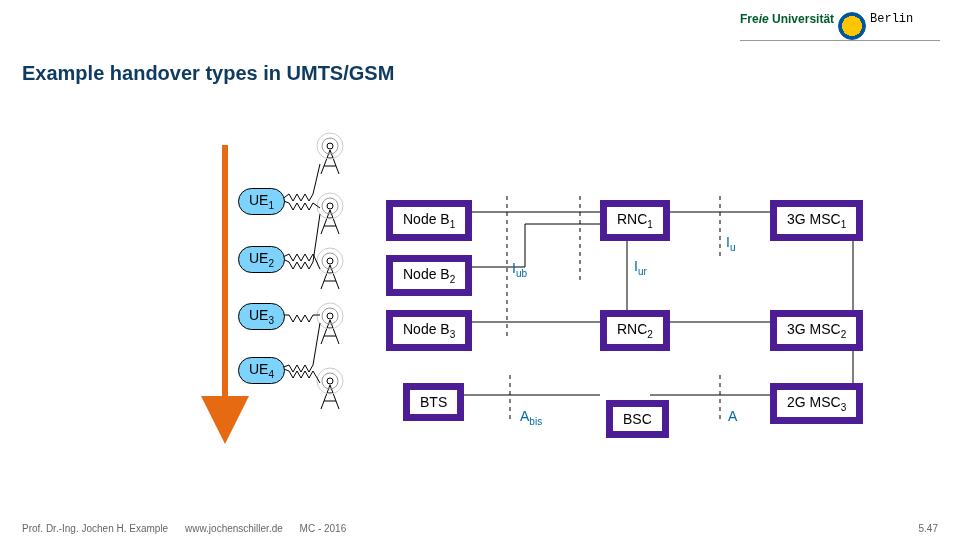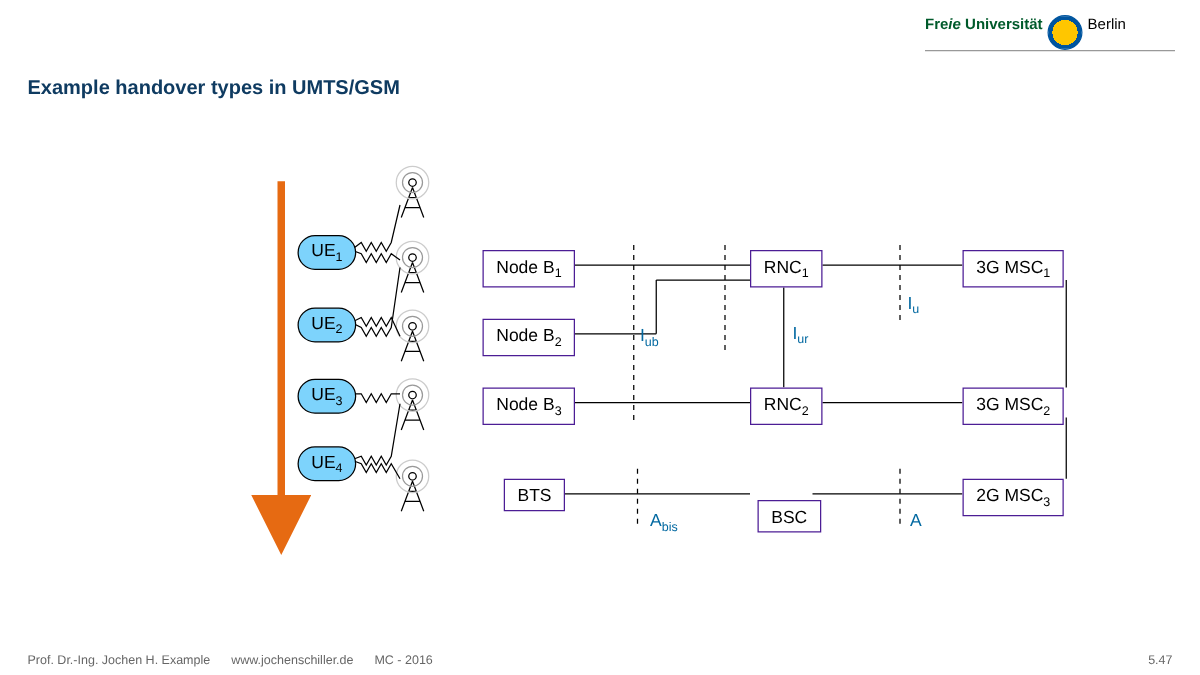--- a/index.html
+++ b/index.html
@@ -17,32 +17,32 @@
     background:#999;
   }
   .brand {
     position:absolute;
     top:12px; left:740px;
     display:flex; align-items:flex-start; gap:4px;
     font-size:12px;
   }
   .brand .free { color:#005A2B; font-weight:bold; }
   .brand .free .ie { font-style:italic; }
-  .brand .berlin { color:#000; }
+  .brand .berlin { color:#000;font-family:Liberation Mono, monospace; }
   .seal {
     width:28px; height:28px; border-radius:50%;
     background: radial-gradient(circle at 50% 50%, #FFC600 0 55%, #00559F 55% 100%);
     border:1px solid #00559F;
   }
 
   .title {
     position:absolute;
     top:62px; left:22px;
     color:#0F3B61;
-    font-size:16px;
+    font-size:20px;
     font-weight:bold;
   }
 
   .diagram {
     position:absolute;
     left:0; top:0; width:960px; height:540px;
   }
 
   .footer {
     position:absolute;
@@ -52,21 +52,21 @@
   .footer span { margin-right:14px; }
   .footnum {
     position:absolute;
     bottom:6px; right:22px;
     font-size:10px; color:#666;
   }
 
   .node-box {
     position:absolute;
     background:#fff;
-    border:1px solid #4c1d95;
+    border:7px solid #4c1d95;
     padding:4px 10px;
     font-size:14px;
     white-space:nowrap;
   }
   .ue-box {
     position:absolute;
     background:#7dd3fc;
     border:1px solid #000;
     border-radius:14px;
     padding:3px 10px;

